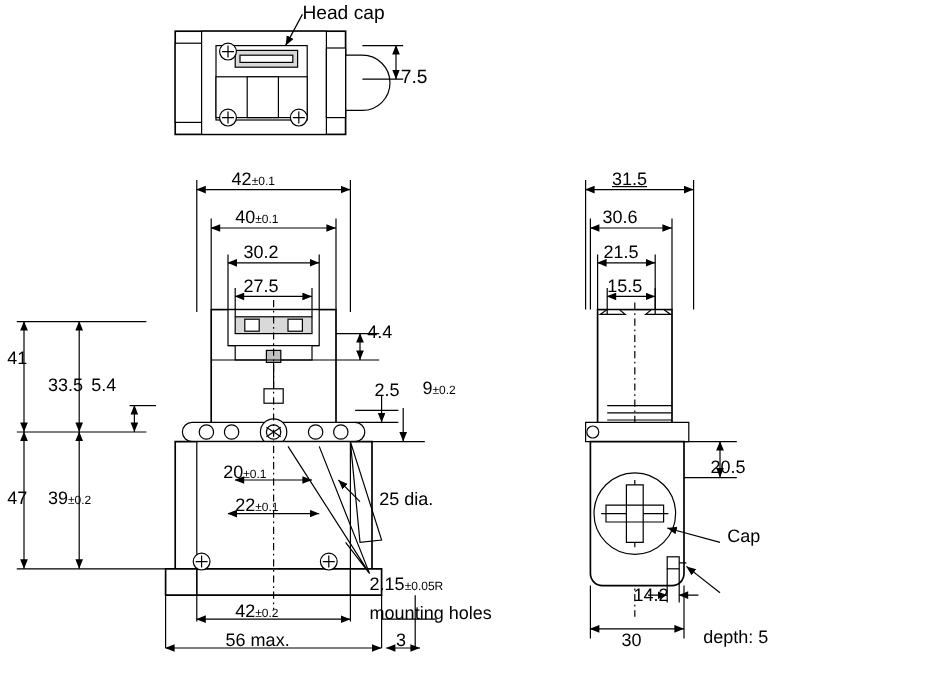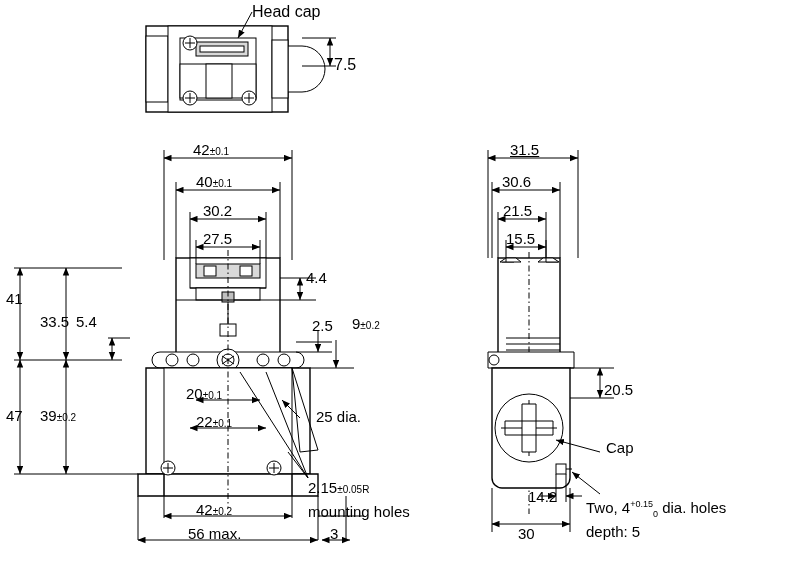--- a/index.html
+++ b/index.html
@@ -255,21 +255,20 @@
   <div class="lbl" style="left:308px; top:504px;">mounting holes</div>
 
   <div class="lbl" style="left:196px; top:502px;"><span><span>42</span><span class="pm">±0.2</span></span></div>
   <div class="lbl" style="left:188px; top:526px;">56 max.</div>
   <div class="lbl" style="left:330px; top:526px;">3</div>
 
   <div class="lbl" style="left:510px; top:142px;text-decoration:underline;">31.5</div>
   <div class="lbl" style="left:502px; top:174px;">30.6</div>
   <div class="lbl" style="left:503px; top:203px;">21.5</div>
   <div class="lbl" style="left:506px; top:231px;">15.5</div>
-  <div class="lbl" style="left:592px; top:382px;margin-left:12px;">20.5</div>
+  <div class="lbl" style="left:592px; top:382px;">20.5</div>
   <div class="lbl" style="left:528px; top:489px;">14.2</div>
   <div class="lbl" style="left:518px; top:526px;">30</div>
   <div class="lbl" style="left:606px; top:440px;text-align:right;">Cap</div>
 
-  <div class="lbl" style="left:586px; top:500px;"><span>Two, 4</span><span class="sup">+0.15</span><span class="sub">0</span><span> dia. holes</span></div>
   <div class="lbl" style="left:586px; top:524px;">depth: 5</div>
 
 </div>
 
 </body></html>

